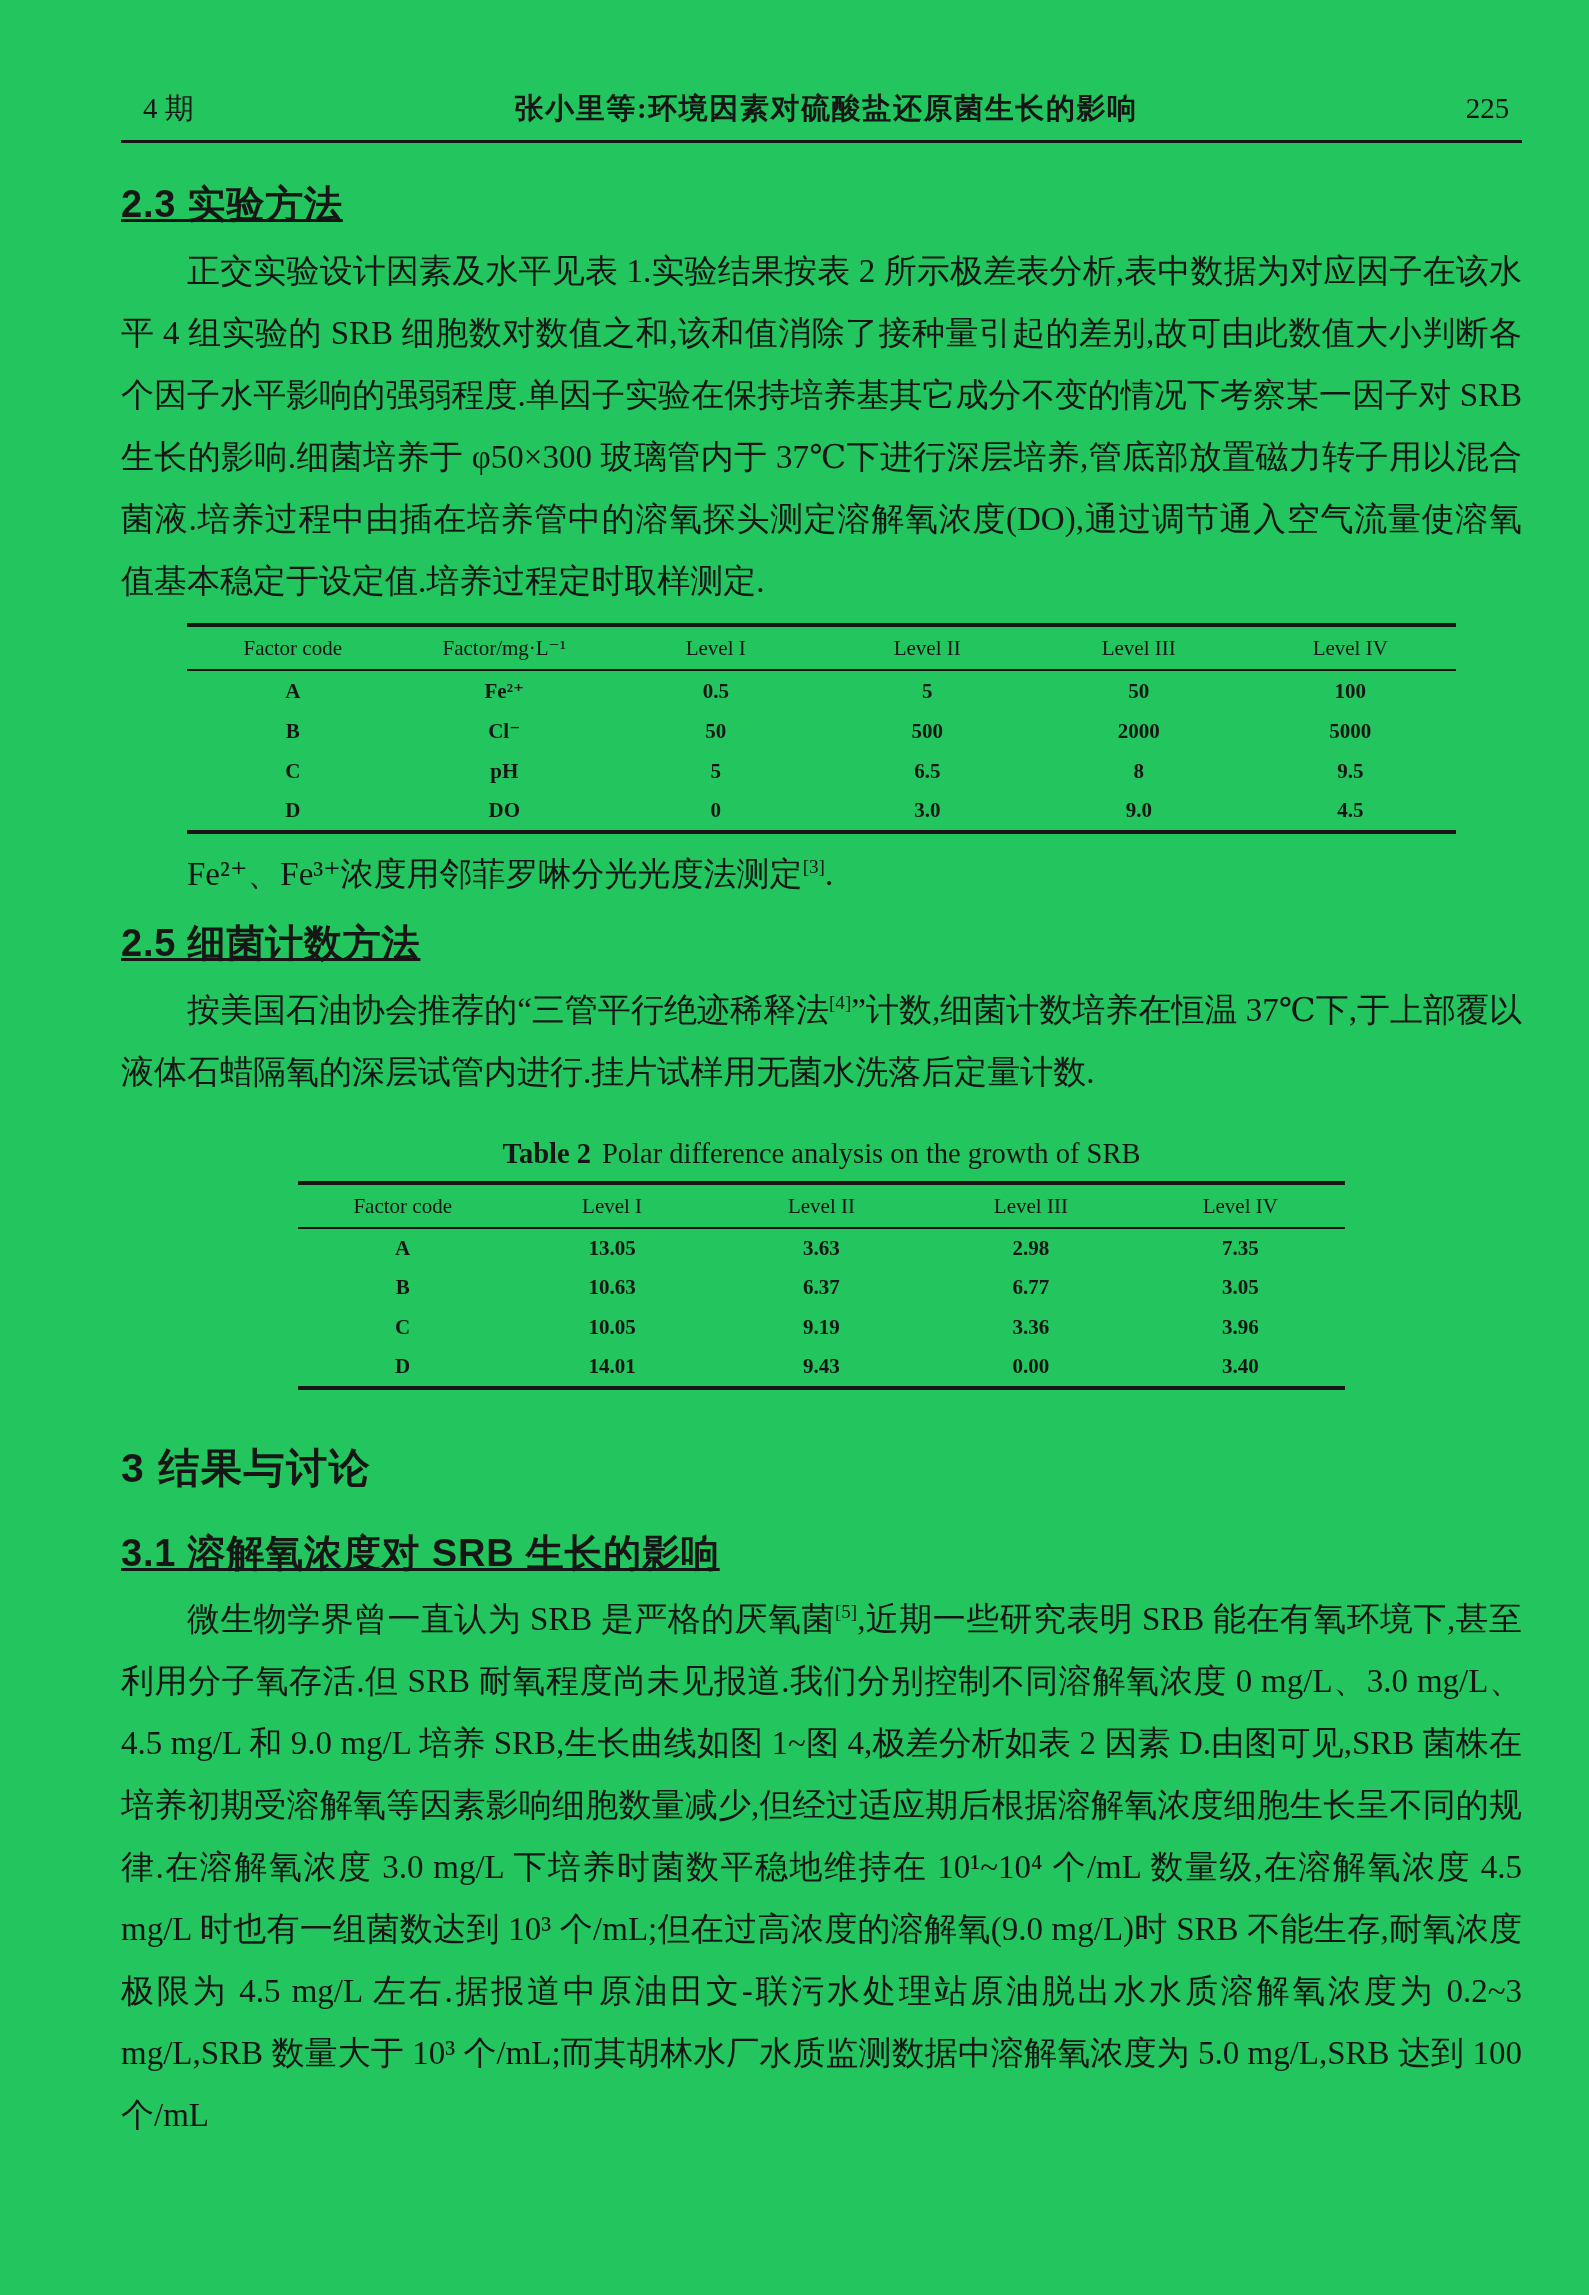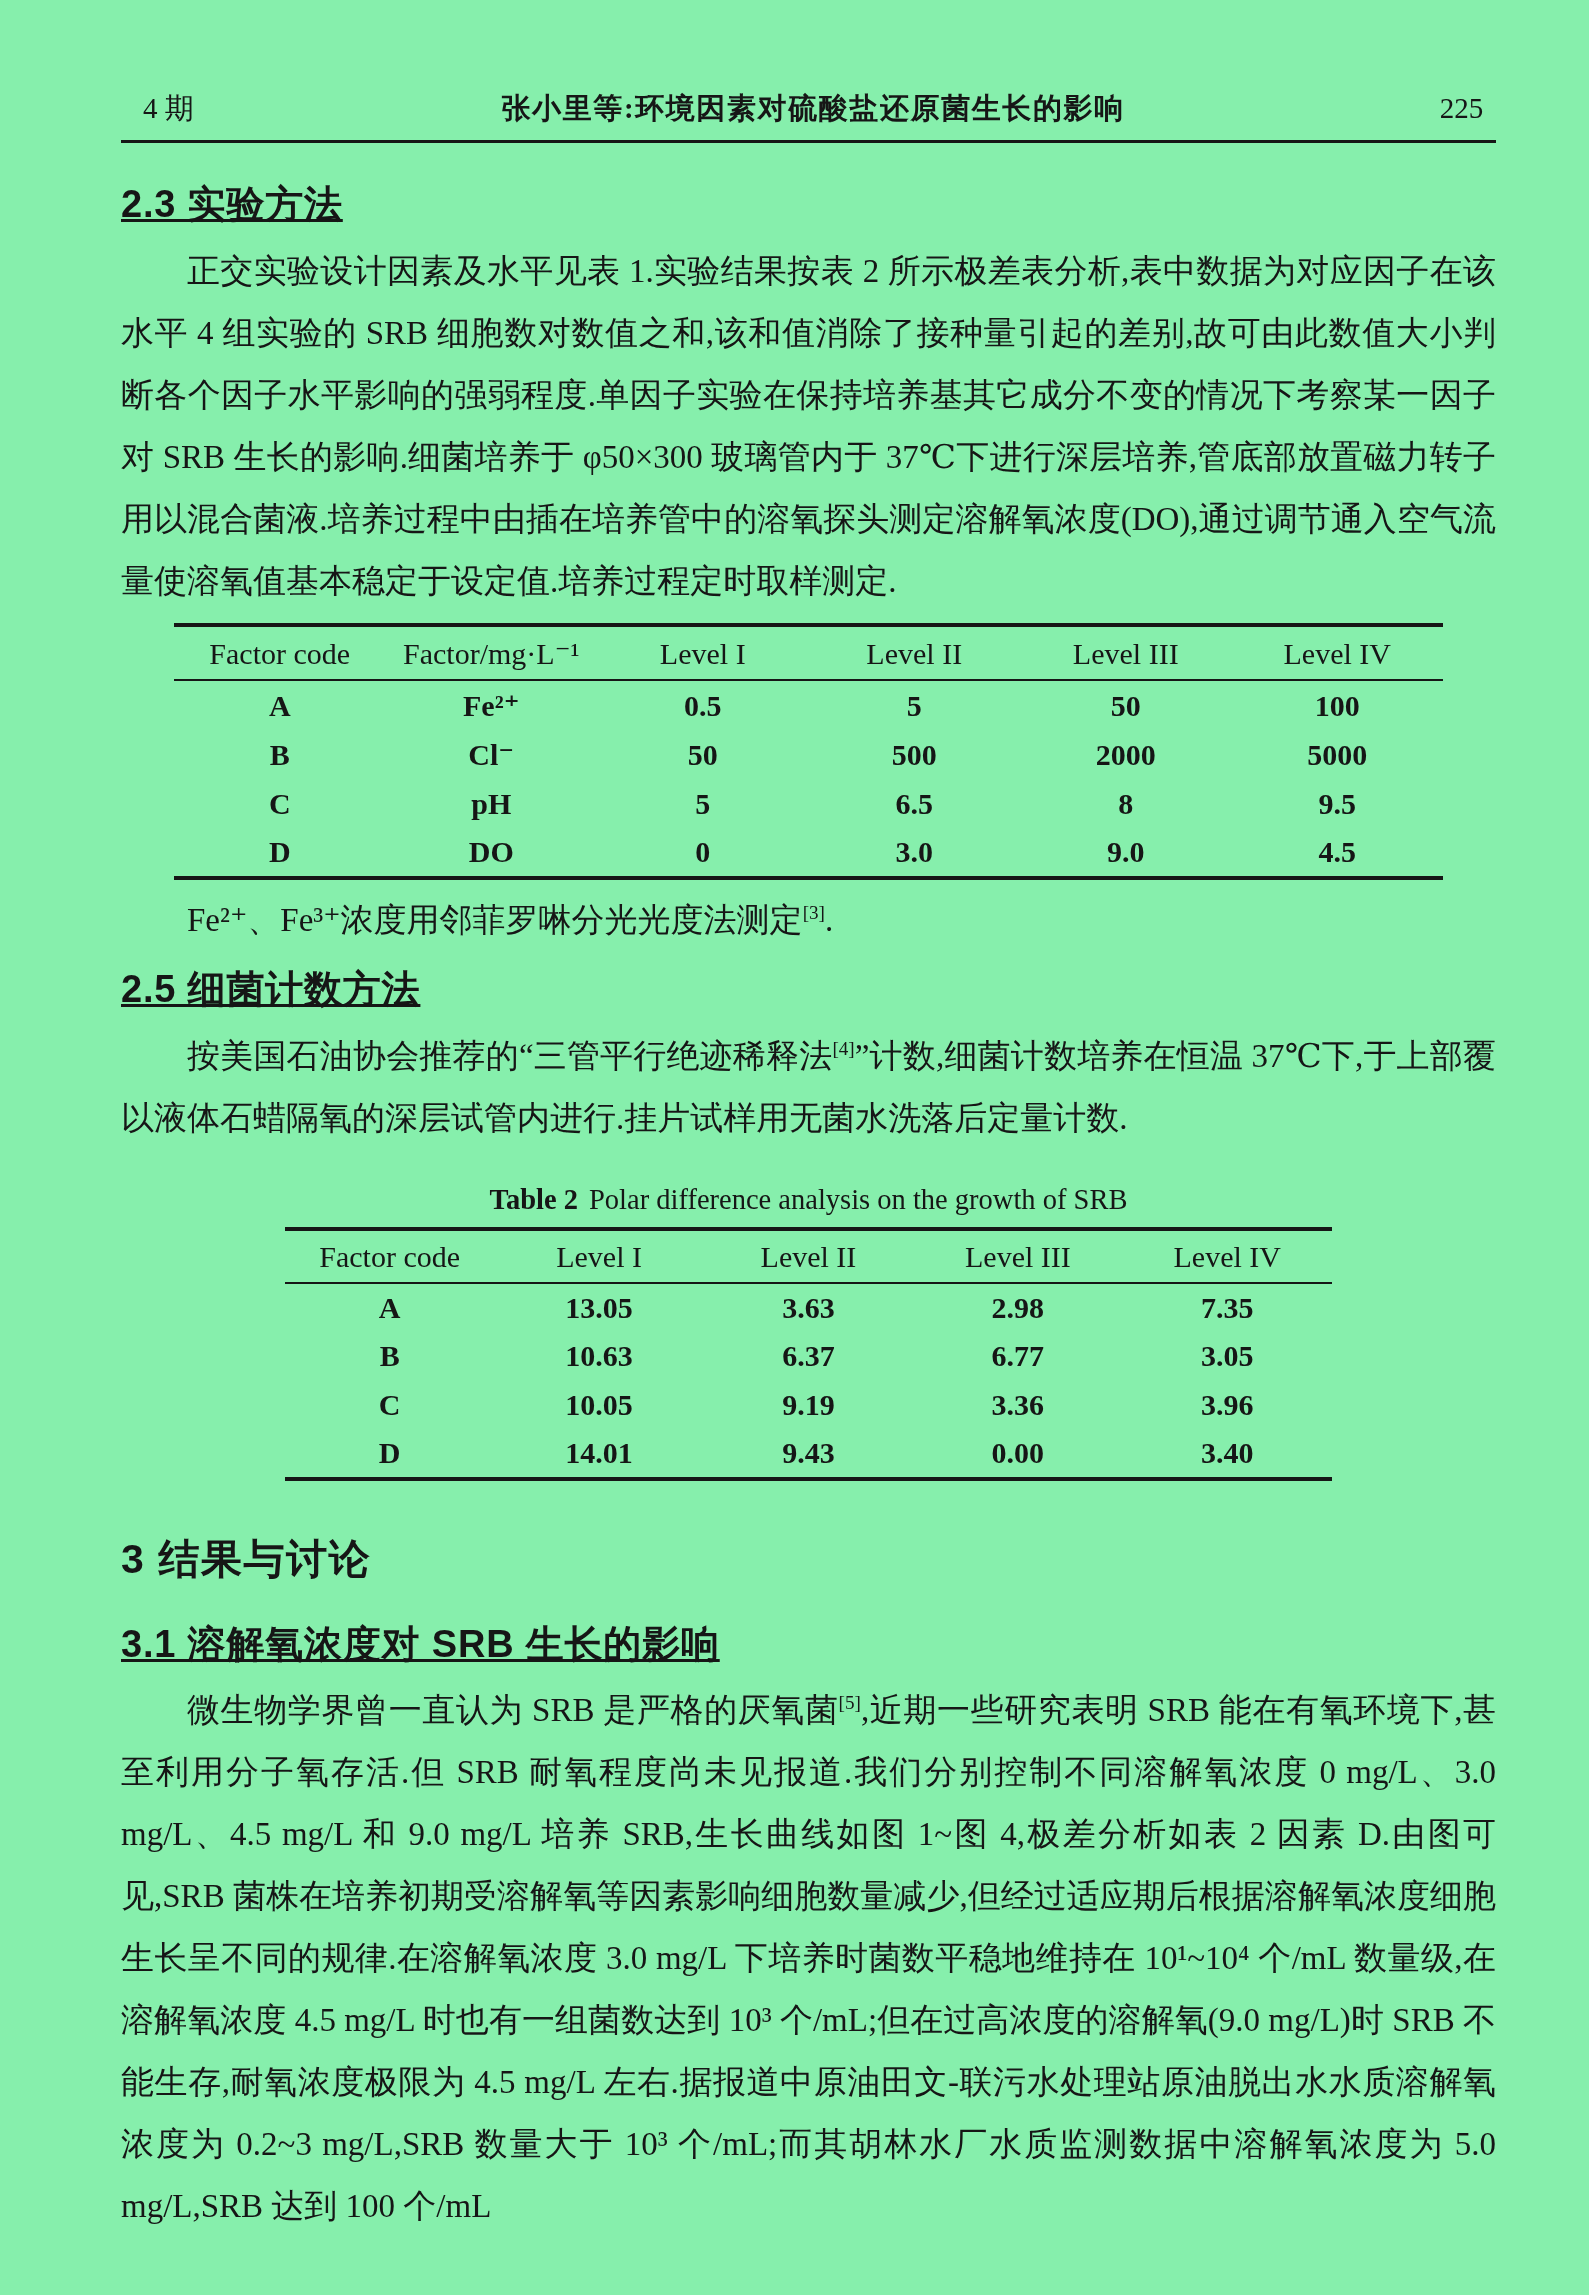--- a/index.html
+++ b/index.html
@@ -1,24 +1,24 @@
 <!DOCTYPE html>
 <html style="font-size:12.7px"><head>
 <meta charset="utf-8">
 <style>
   * { box-sizing: border-box; }
   html, body { margin: 0; padding: 0; background: #ffffff; }
 
   .page {
     width: 1589px;
     height: 2295px;
-    background: #86efac;
+    background: #22c55e;
     color: #161616;
     font-family: "Liberation Serif", "DejaVu Serif", serif;
-    padding: 89px 93px 32px 121px;
+    padding: 89px 67px 32px 121px;
     overflow: hidden;
     position: relative;
   }
 
   
   .running-head {
     display: flex;
     align-items: baseline;
     font-size: 29px;
     padding: 0 12.7px 11px 22px;
@@ -66,21 +66,21 @@
   
   .table-caption {
     text-align: center;
     font-size: 28.5px;
     margin-top: 35px;
   }
   .table-caption .cap-label { font-weight: bold; margin-right: 11px; }
   .sci-table {
     border-collapse: collapse;
     margin: 11px auto 0 auto;
-    font-size: 30px;
+    font-size: 21px;
     table-layout: fixed;
   }
   .t1 .sci-table { width: 1269px; }
   .t2 .sci-table { width: 1047px; }
   .sci-table th {
     font-weight: normal;
     padding: 9.5px 4.8px 8px 4.8px;
     border-top: 4px solid #161616;
     border-bottom: 2.4px solid #161616;
     text-align: center;

